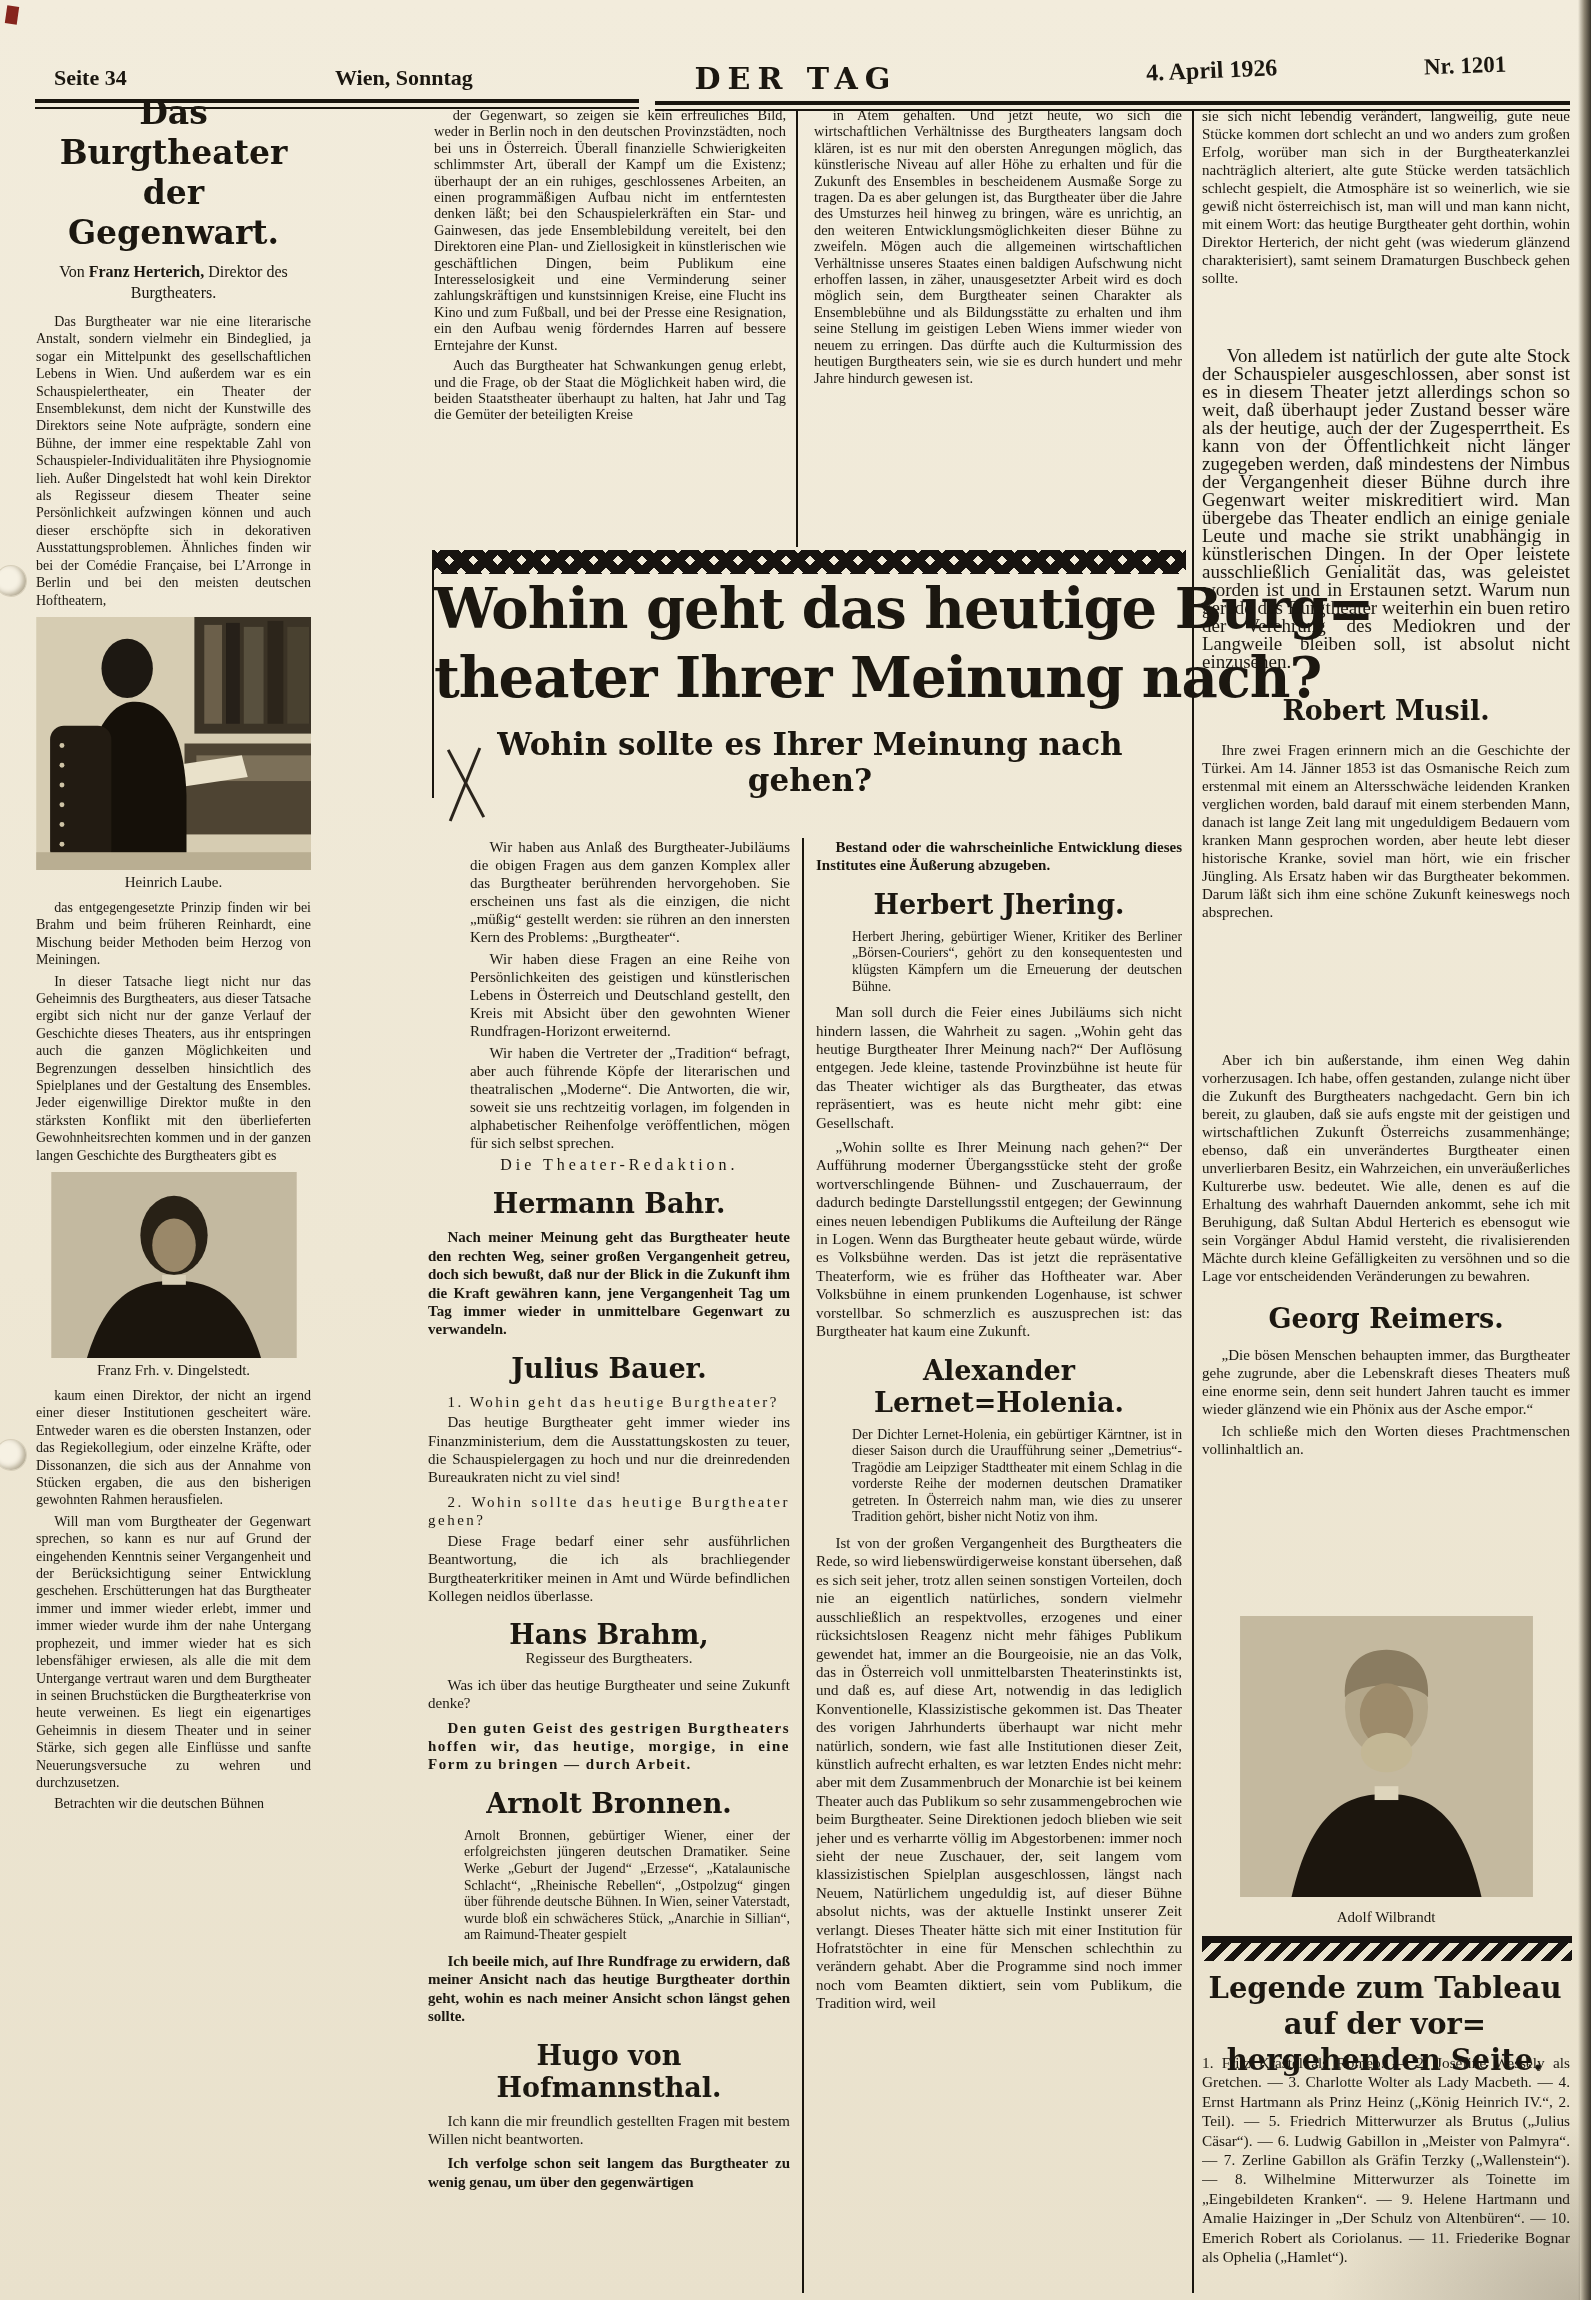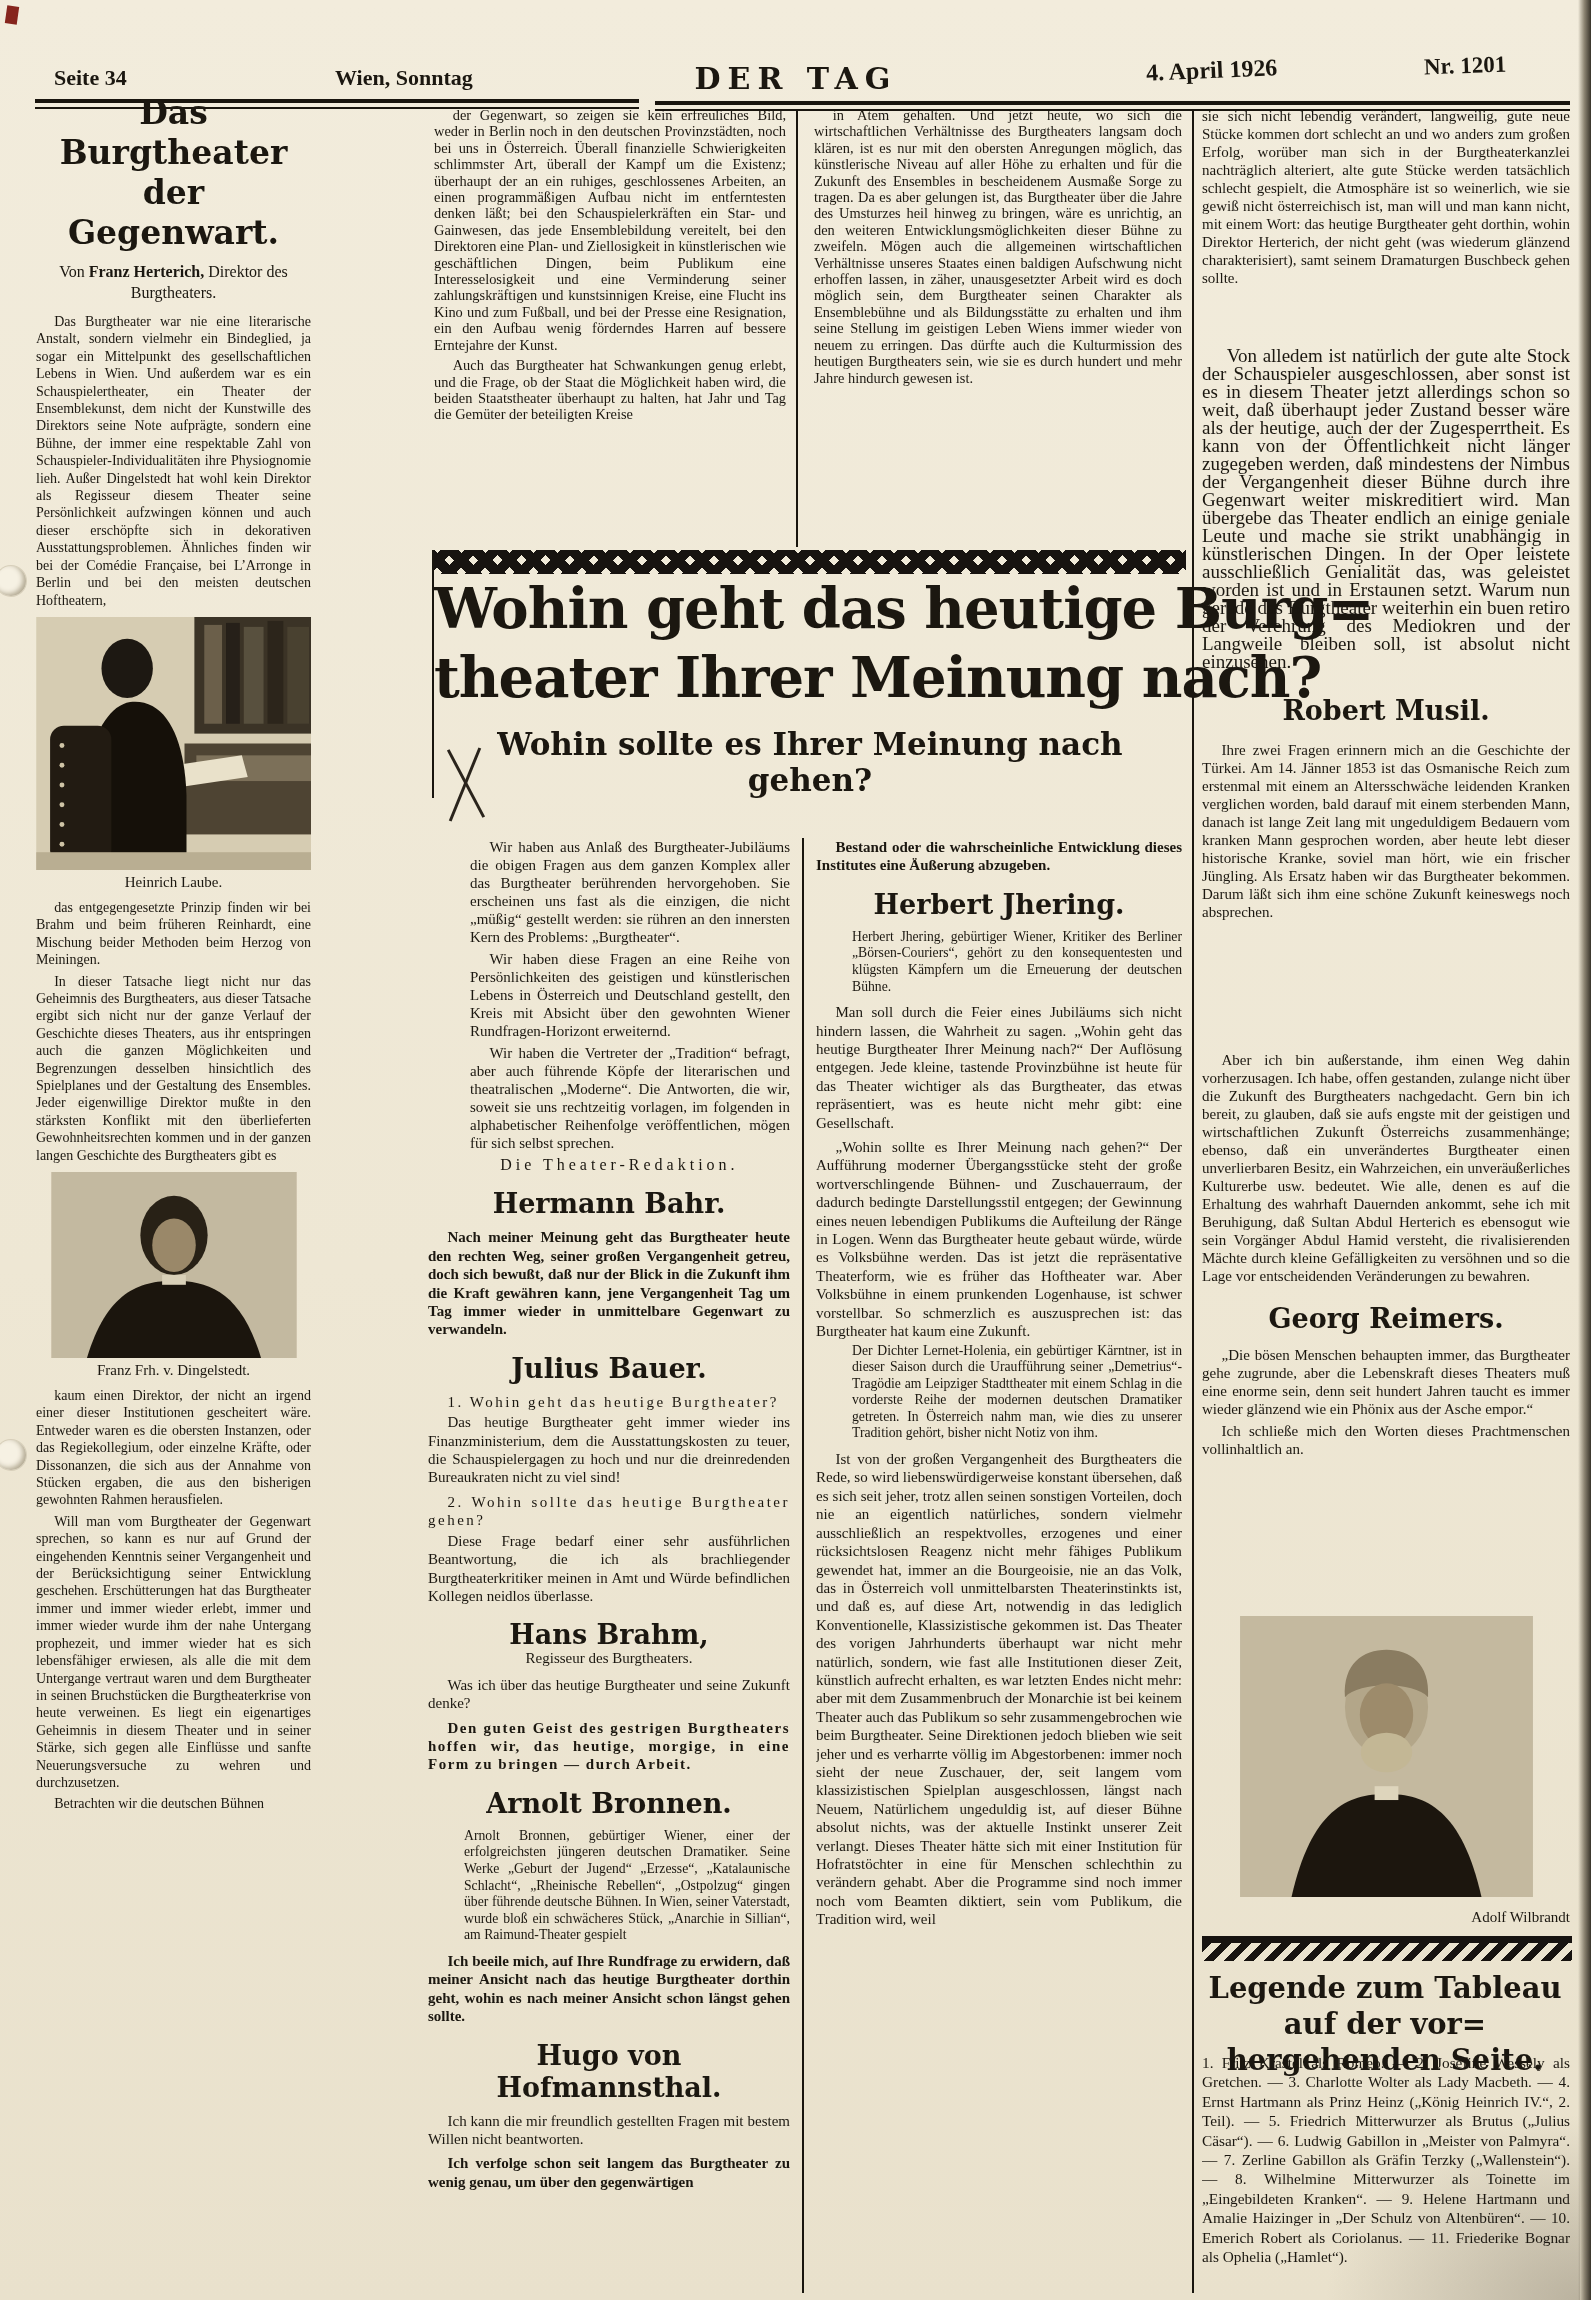--- a/index.html
+++ b/index.html
@@ -187,20 +187,21 @@
   </div>
 
   <div class="flowcol bt" style="left:816px;top:838px;width:366px;height:1455px;">
     <p class="boldp" style="margin:0;">Bestand oder die wahrscheinliche Entwicklung dieses Institutes eine Äußerung abzugeben.</p>
 
     <div class="sec-head">Herbert Jhering.</div>
     <div class="bio">Herbert Jhering, gebürtiger Wiener, Kritiker des Berliner „Börsen-Couriers“, gehört zu den konsequentesten und klügsten Kämpfern um die Erneuerung der deutschen Bühne.</div>
     <p style="margin:0;text-indent:1.3em;">Man soll durch die Feier eines Jubiläums sich nicht hindern lassen, die Wahrheit zu sagen. „Wohin geht das heutige Burgtheater Ihrer Meinung nach?“ Der Auflösung entgegen. Jede kleine, tastende Provinzbühne ist heute für das Theater wichtiger als das Burgtheater, das etwas repräsentiert, was es heute nicht mehr gibt: eine Gesellschaft.</p>
     <p style="margin:6px 0 0 0;text-indent:1.3em;">„Wohin sollte es Ihrer Meinung nach gehen?“ Der Aufführung moderner Übergangsstücke steht der große wortverschlingende Bühnen- und Zuschauerraum, der dadurch bedingte Darstellungsstil entgegen; der Gewinnung eines neuen lebendigen Publikums die Aufteilung der Ränge in Logen. Wenn das Burgtheater heute gebaut würde, würde es Volksbühne werden. Das ist jetzt die repräsentative Theaterform, wie es früher das Hoftheater war. Aber Volksbühne in einem prunkenden Logenhause, ist schwer vorstellbar. So schmerzlich es auszusprechen ist: das Burgtheater hat kaum eine Zukunft.</p>
 
+    <div class="sec-head">Alexander Lernet=Holenia.</div>
     <div class="bio">Der Dichter Lernet-Holenia, ein gebürtiger Kärntner, ist in dieser Saison durch die Uraufführung seiner „Demetrius“-Tragödie am Leipziger Stadttheater mit einem Schlag in die vorderste Reihe der modernen deutschen Dramatiker getreten. In Österreich nahm man, wie dies zu unserer Tradition gehört, bisher nicht Notiz von ihm.</div>
     <p style="margin:0;text-indent:1.3em;">Ist von der großen Vergangenheit des Burgtheaters die Rede, so wird liebenswürdigerweise konstant übersehen, daß es sich seit jeher, trotz allen seinen sonstigen Vorteilen, doch nie an eigentlich natürliches, sondern vielmehr ausschließlich an respektvolles, erzogenes und einer rücksichtslosen Reagenz nicht mehr fähiges Publikum gewendet hat, immer an die Bourgeoisie, nie an das Volk, das in Österreich voll unmittelbarsten Theaterinstinkts ist, und daß es, auf diese Art, notwendig in das lediglich Konventionelle, Klassizistische gekommen ist. Das Theater des vorigen Jahrhunderts überhaupt war nicht mehr natürlich, sondern, wie fast alle Institutionen dieser Zeit, künstlich aufrecht erhalten, es war letzten Endes nicht mehr: aber mit dem Zusammenbruch der Monarchie ist bei keinem Theater auch das Publikum so sehr zusammengebrochen wie beim Burgtheater. Seine Direktionen jedoch blieben wie seit jeher und es verharrte völlig im Abgestorbenen: immer noch sieht der neue Zuschauer, der, seit langem vom klassizistischen Spielplan ausgeschlossen, längst nach Neuem, Natürlichem ungeduldig ist, auf dieser Bühne absolut nichts, was der aktuelle Instinkt unserer Zeit verlangt. Dieses Theater hätte sich mit einer Institution für Hofratstöchter in eine für Menschen schlechthin zu verändern gehabt. Aber die Programme sind noch immer noch vom Beamten diktiert, sein vom Publikum, die Tradition wird, weil</p>
   </div>
 
   <div>
     <div class="flowcol bt" style="left:1202px;top:107px;width:368px;height:236px;font-size:15px;line-height:18px;">
       <p style="text-indent:0;">sie sich nicht lebendig verändert, langweilig, gute neue Stücke kommen dort schlecht an und wo anders zum großen Erfolg, worüber man sich in der Burgtheaterkanzlei nachträglich alteriert, alte gute Stücke werden tatsächlich schlecht gespielt, die Atmosphäre ist so weinerlich, wie sie gewiß nicht österreichisch ist, man will und man kann nicht, mit einem Wort: das heutige Burgtheater geht dorthin, wohin Direktor Herterich, der nicht geht (was wiederum glänzend charakterisiert), samt seinem Dramaturgen Buschbeck gehen sollte.</p>
     </div>
     <div class="flowcol bt" style="left:1202px;top:347px;width:368px;height:352px;font-size:19px;line-height:18px;">
       <p>Von alledem ist natürlich der gute alte Stock der Schauspieler ausgeschlossen, aber sonst ist es in diesem Theater jetzt allerdings schon so weit, daß überhaupt jeder Zustand besser wäre als der heutige, auch der der Zugesperrtheit. Es kann von der Öffentlichkeit nicht länger zugegeben werden, daß mindestens der Nimbus der Vergangenheit dieser Bühne durch ihre Gegenwart weiter miskreditiert wird. Man übergebe das Theater endlich an einige geniale Leute und mache sie strikt unabhängig in künstlerischen Dingen. In der Oper leistete ausschließlich Genialität das, was geleistet worden ist und in Erstaunen setzt. Warum nun gerade das Burgtheater weiterhin ein buen retiro der Verehrung des Mediokren und der Langweile bleiben soll, ist absolut nicht einzusehen.</p>
@@ -223,21 +224,21 @@
     <svg class="photo" style="position:absolute;left:1240px;top:1616px;margin:0;" width="293" height="281" viewBox="0 0 296 284">
       <rect width="296" height="284" fill="#cfc5ab"></rect>
       <rect width="296" height="284" fill="#877a60" opacity="0.15"></rect>
       <ellipse cx="148" cy="92" rx="42" ry="50" fill="#b3a689"></ellipse>
       <path d="M106,82 C104,48 124,34 148,34 C172,34 192,48 190,82 C176,66 120,66 106,82 Z" fill="#8a7c61"></path>
       <ellipse cx="148" cy="100" rx="27" ry="32" fill="#9d8b6b"></ellipse>
       <ellipse cx="148" cy="138" rx="26" ry="20" fill="#c3b795"></ellipse>
       <path d="M52,284 C72,196 108,180 148,180 C188,180 224,196 244,284 Z" fill="#1c160e"></path>
       <rect x="136" y="172" width="24" height="14" fill="#ded5bc"></rect>
     </svg>
-    <div class="caption" style="position:absolute;left:1202px;top:1905px;width:368px;text-align:right;">Adolf Wilbrandt</div>
+    <div class="caption" style="position:absolute;left:1202px;top:1905px;width:368px;">Adolf Wilbrandt</div>
 
     <div class="sawtooth" style="left:1202px;top:1936px;width:370px;"></div>
     <div class="legend-title" style="left:1194px;top:1970px;width:382px;">
       <div>Legende zum Tableau auf der vor=</div>
       <div>hergehenden Seite.</div>
     </div>
     <div class="legend-text" style="left:1202px;top:2053px;width:368px;height:238px;">1. Fritz Krastel als Romeo. — 2. Josefine Wessely als Gretchen. — 3. Charlotte Wolter als Lady Macbeth. — 4. Ernst Hartmann als Prinz Heinz („König Heinrich IV.“, 2. Teil). — 5. Friedrich Mitterwurzer als Brutus („Julius Cäsar“). — 6. Ludwig Gabillon in „Meister von Palmyra“. — 7. Zerline Gabillon als Gräfin Terzky („Wallenstein“). — 8. Wilhelmine Mitterwurzer als Toinette im „Eingebildeten Kranken“. — 9. Helene Hartmann und Amalie Haizinger in „Der Schulz von Altenbüren“. — 10. Emerich Robert als Coriolanus. — 11. Friederike Bognar als Ophelia („Hamlet“).</div>
   </div>
 
 </div>

